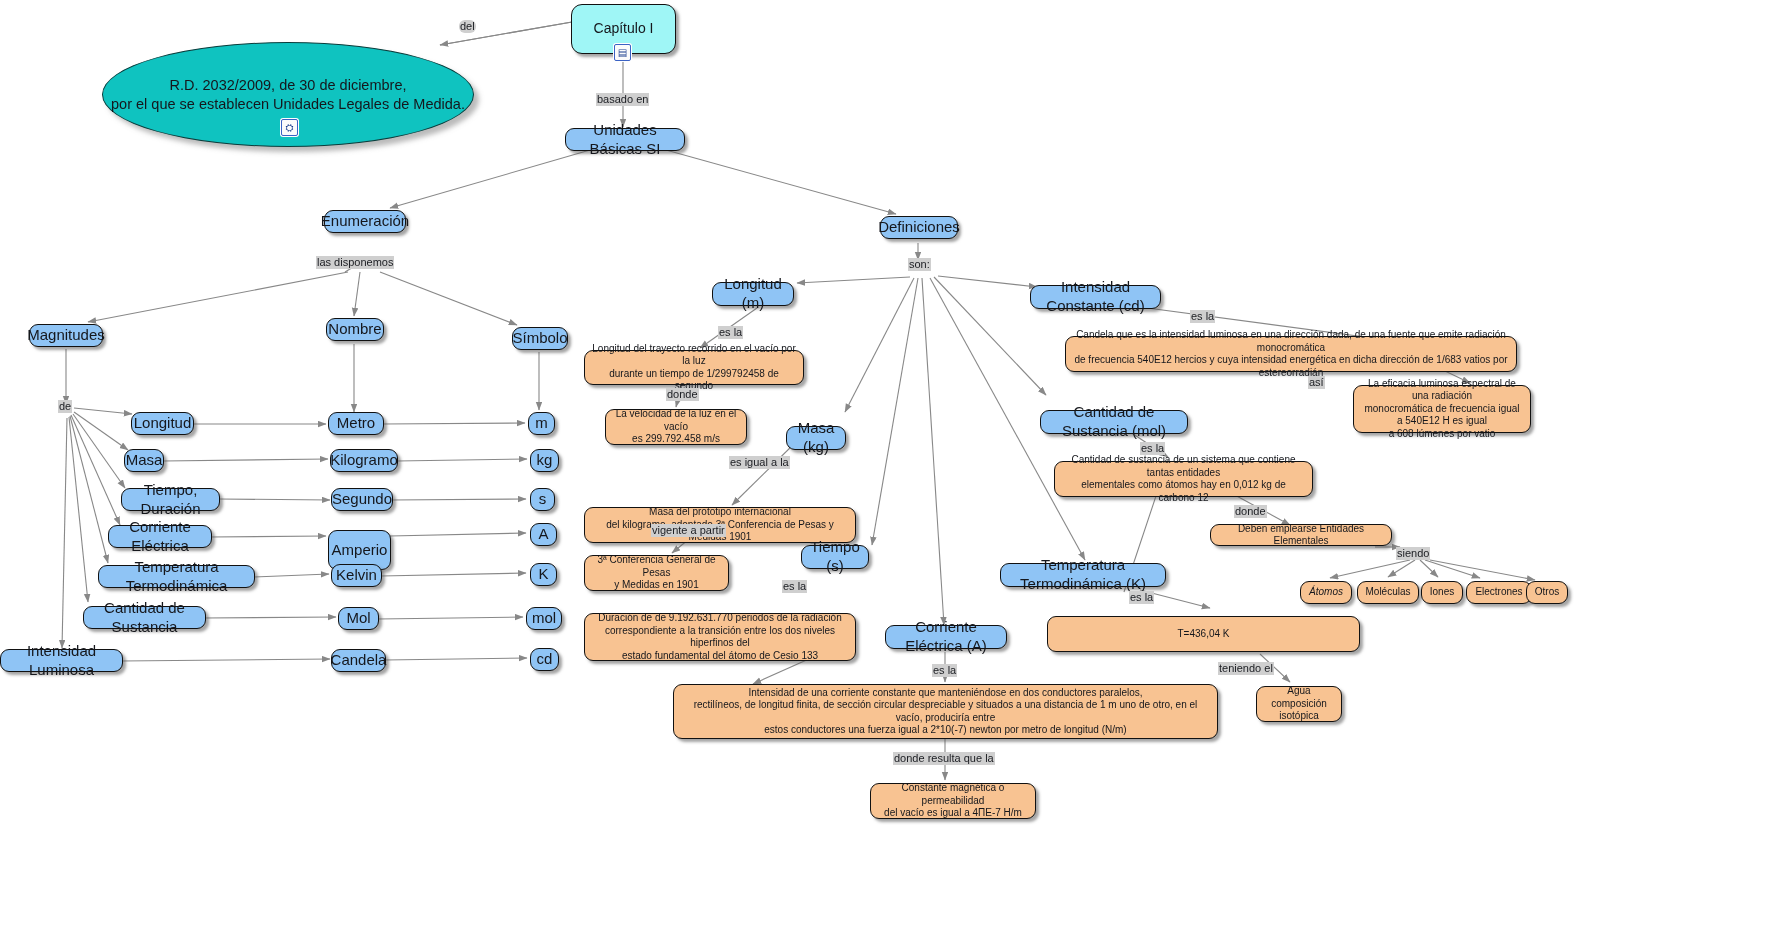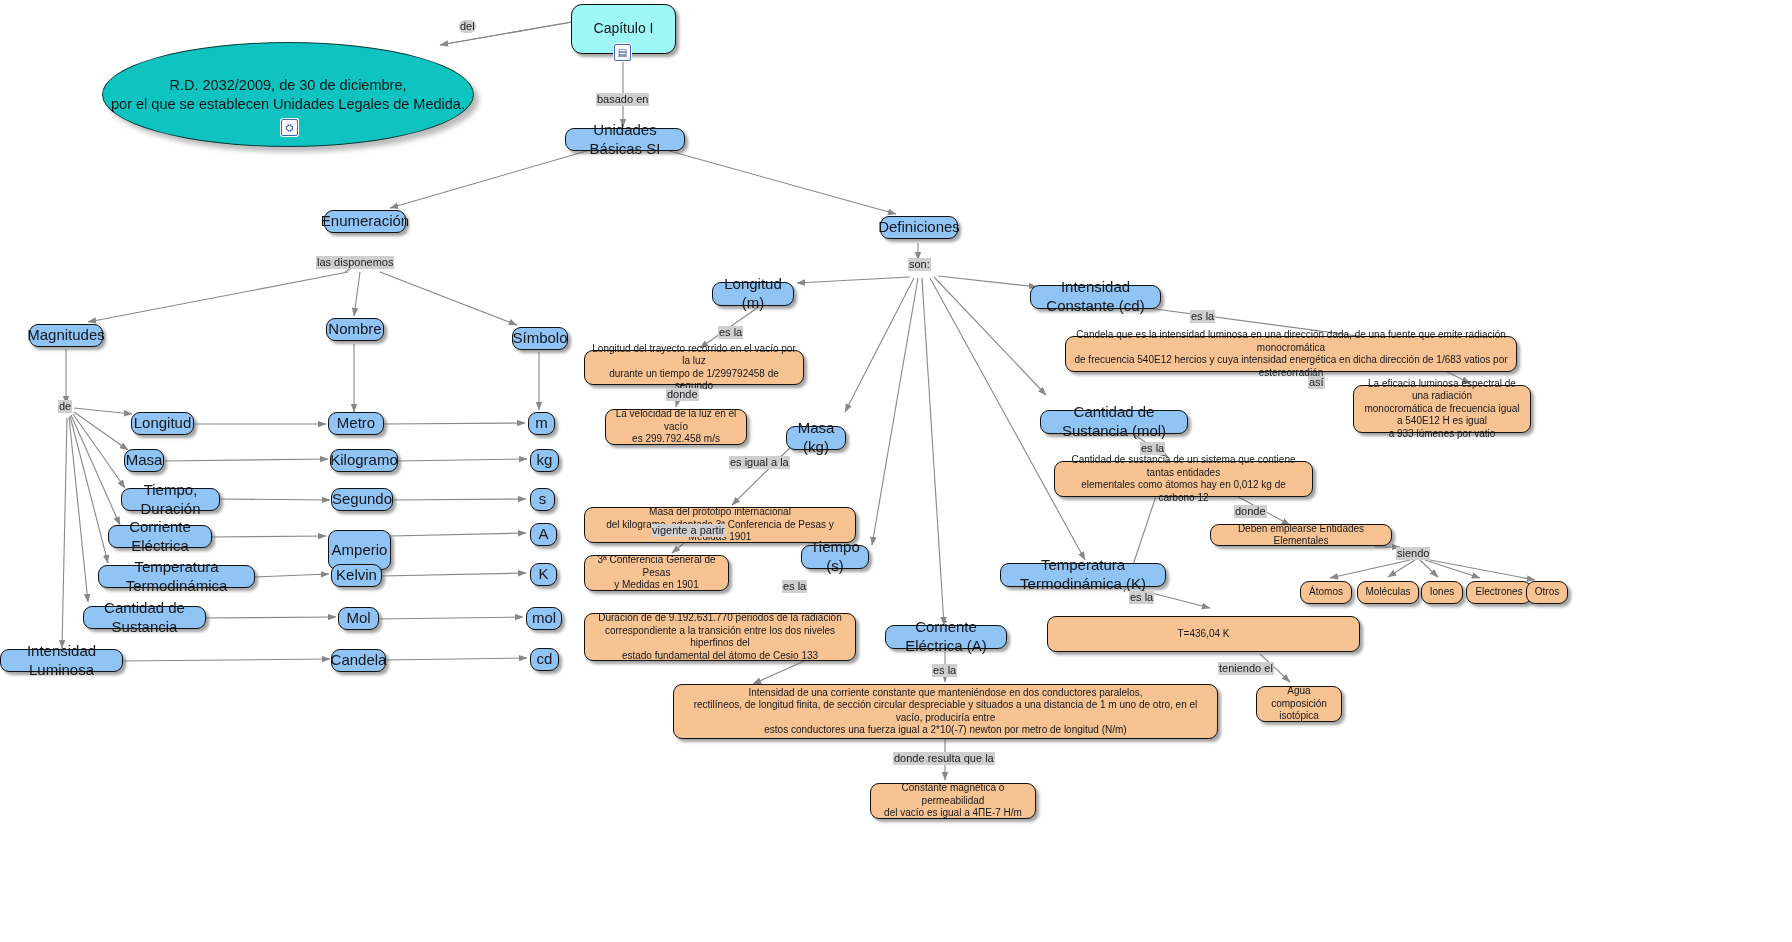--- a/index.html
+++ b/index.html
@@ -314,37 +314,37 @@
     </div>
 
   <div class="node orange" style="left:1065px;top:336px;width:452px;height:36px;flex-direction:column;">
     <span>Candela que es la intensidad luminosa en una dirección dada, de una fuente que emite radiación monocromática</span>
     <span>de frecuencia 540E12 hercios y cuya intensidad energética en dicha dirección de 1/683 vatios por estereorradián</span>
   </div>
 
   <div class="node orange" style="left:1353px;top:385px;width:178px;height:48px;flex-direction:column;">
     <span>La eficacia luminosa espectral de una radiación</span>
     <span>monocromática de frecuencia igual a 540E12 H es igual</span>
-    <span>a 933 lúmenes por vatio</span>
+    <span>a 608 lúmenes por vatio</span>
   </div>
 
   <div class="node blue" style="left:1040px;top:410px;width:148px;height:24px;">
     <span>Cantidad de Sustancia (mol)</span>
     </div>
 
   <div class="node orange" style="left:1054px;top:461px;width:259px;height:36px;flex-direction:column;">
     <span>Cantidad de sustancia de un sistema que contiene tantas entidades</span>
     <span>elementales como átomos hay en 0,012 kg de carbono 12</span>
   </div>
 
   <div class="node orange" style="left:1210px;top:524px;width:182px;height:22px;">
     <span>Deben emplearse Entidades Elementales</span>
   </div>
 
-  <div class="node orange" style="left:1300px;top:581px;width:52px;height:23px;">
+  <div class="node orange" style="left:1300px;top:581px;width:52px;height:23px;font-style:italic;">
     <span>Átomos</span>
     </div>
   <div class="node orange" style="left:1357px;top:581px;width:62px;height:23px;">
     <span>Moléculas</span>
     </div>
   <div class="node orange" style="left:1421px;top:581px;width:42px;height:23px;">
     <span>Iones</span>
     </div>
   <div class="node orange" style="left:1466px;top:581px;width:66px;height:23px;">
     <span>Electrones</span>

